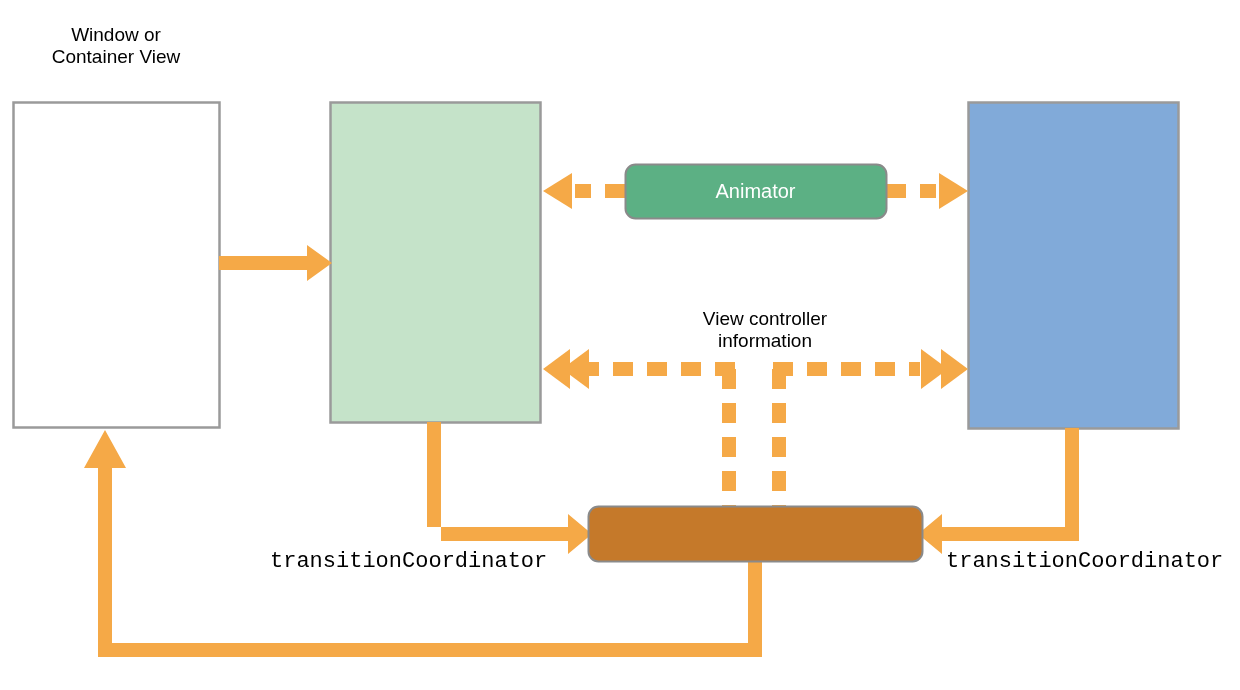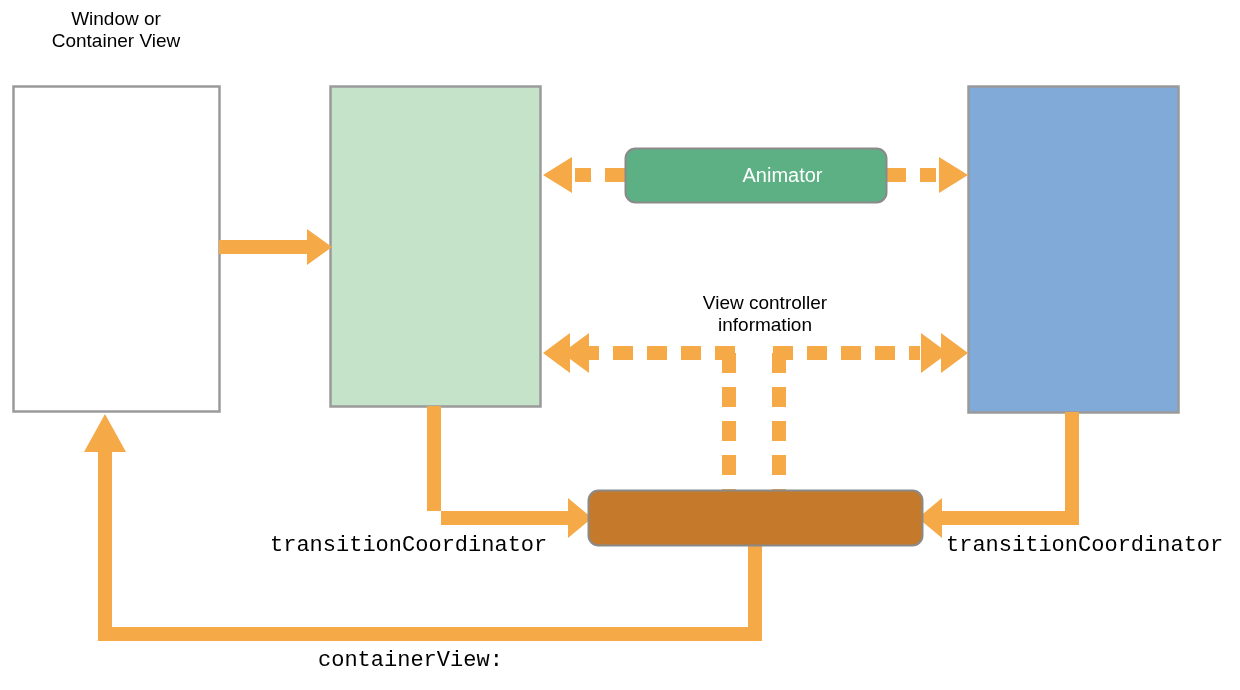--- a/index.html
+++ b/index.html
@@ -9,21 +9,21 @@
   }
   body {
     width: 1240px;
     height: 690px;
     position: relative;
     overflow: hidden;
     font-family: "Liberation Sans", sans-serif;
   }
   #diagram-root {
     position: absolute;
-    left: 0; top: 0;
+    left: 0; top: 16px;
     width: 1240px;
     height: 548px;
   }
   svg.layer {
     position: absolute;
     left: 0; top: 0;
     width: 1240px;
     height: 690px;
   }
   .txt {
@@ -43,21 +43,20 @@
     letter-spacing: 0px;
   }
   .node-label {
     position: absolute;
     color: #ffffff;
     font-family: "Liberation Sans", sans-serif;
     font-size: 20px;
     text-align: center;
     white-space: pre;
     pointer-events: none;
-    padding-left: 27px;
   }
 </style>
 </head>
 <body>
 
 <div id="diagram-root">
 
   <svg class="layer" viewBox="0 0 1240 690">
 
     <rect x="13.5" y="86.5" width="206" height="325" fill="#ffffff" stroke="#9a9a9a" stroke-width="2.5"></rect>
@@ -137,15 +136,14 @@
 
   <div class="node-label" style="left:625px; top:164px; width:261px;">Animator</div>
 
 
   <div class="txt label-sans" style="left:640px; top:292px; width:250px;"><span>View controller</span><br><span>information</span></div>
 
   <div class="txt label-mono" style="left:270px; top:533px;">transitionCoordinator</div>
 
   <div class="txt label-mono" style="left:946px; top:533px;">transitionCoordinator</div>
 
-  <div class="txt label-mono" style="left:318px; top:648px;">containerView:</div>
 
 </div>
 
 </body></html>

